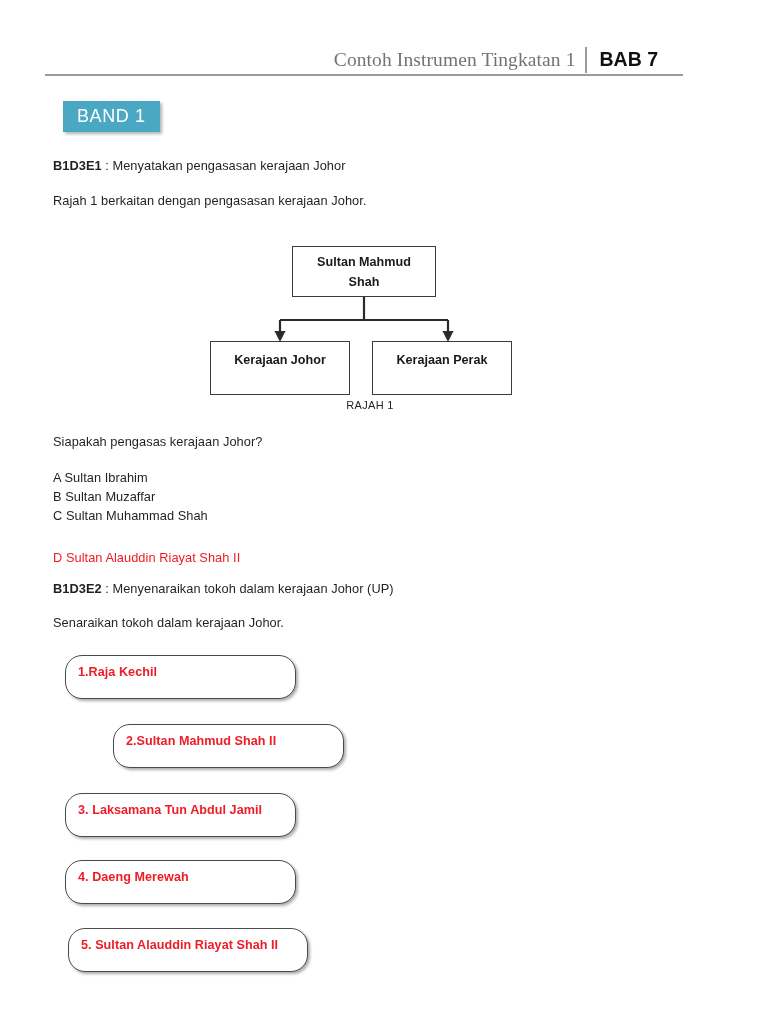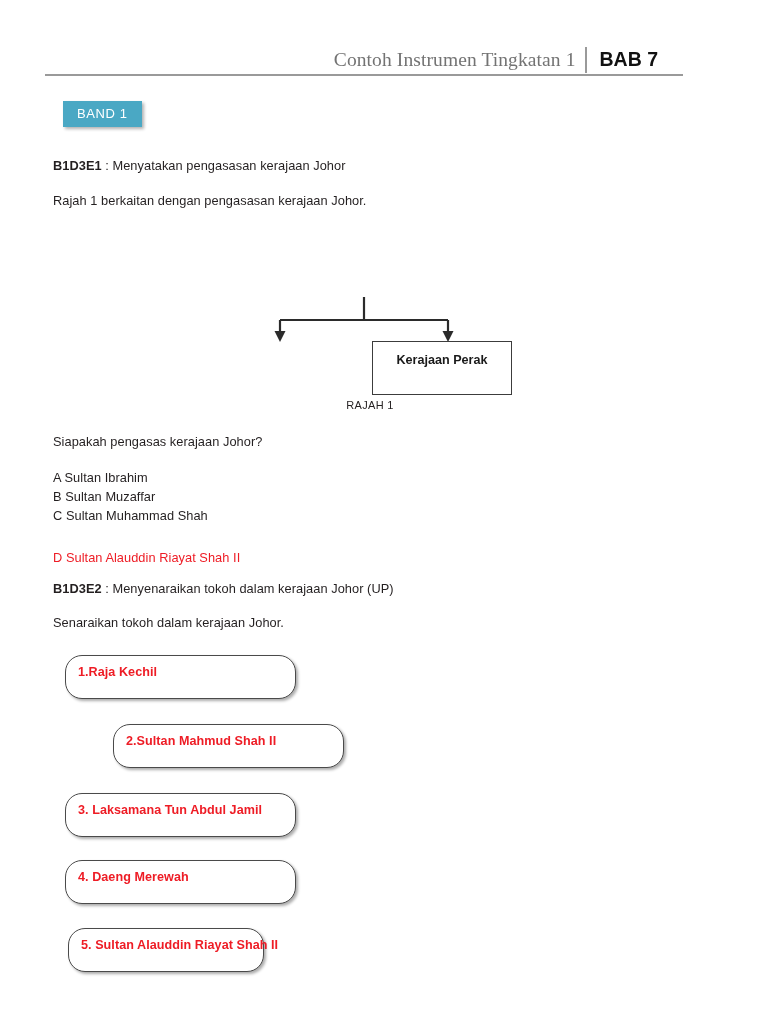--- a/index.html
+++ b/index.html
@@ -55,21 +55,21 @@
     white-space: nowrap;
   }
 
   
   .band-badge {
     position: absolute;
     left: 63px;
     top: 101px;
     background: #4aa8c4;
     color: #ffffff;
-    font-size: 13px;
+    font-size: 18px;
     letter-spacing: .6px;
     padding: 6px 14px 7px 14px;
     box-shadow: 2px 2px 3px rgba(0,0,0,.30);
     line-height: 1;
   }
 
   
   .txt {
     position: absolute;
     left: 53px;
@@ -167,21 +167,21 @@
     font-size: 12.6px;
     font-weight: bold;
     color: #ee1c25;
     white-space: nowrap;
     letter-spacing: .05px;
   }
   .ab1 { left: 65px;  top: 655px; width: 231px; }
   .ab2 { left: 65px;  top: 724px; width: 231px; margin-left: 48px; }
   .ab3 { left: 65px;  top: 793px; width: 231px; }
   .ab4 { left: 65px;  top: 860px; width: 231px; }
-  .ab5 { left: 68px;  top: 928px; width: 196px; }
+  .ab5 { left: 68px;  top: 928px; width: 240px; }
 </style>
 </head>
 <body>
 
 <div class="page-header">
   <div class="hdr-title">Contoh Instrumen Tingkatan 1</div>
   <div class="hdr-sep"></div>
   <div class="hdr-chapter">BAB 7</div>
 </div>
 
@@ -196,21 +196,28 @@
 <div class="diagram">
   <svg class="connectors" viewBox="0 0 340 180">
     <line x1="164" y1="57" x2="164" y2="80" stroke="#2b2b2b" stroke-width="2.2"></line>
     <line x1="80" y1="80" x2="248" y2="80" stroke="#2b2b2b" stroke-width="2.2"></line>
     <line x1="80" y1="80" x2="80" y2="93" stroke="#2b2b2b" stroke-width="2.2"></line>
     <line x1="248" y1="80" x2="248" y2="93" stroke="#2b2b2b" stroke-width="2.2"></line>
     <polygon points="80,102 74.5,91 85.5,91" fill="#2b2b2b"></polygon>
     <polygon points="248,102 242.5,91 253.5,91" fill="#2b2b2b"></polygon>
   </svg>
 
-
+  <div class="node node-root">
+    <div>Sultan Mahmud</div>
+    <div>Shah</div>
+  </div>
+
+  <div class="node node-leaf node-left">
+    <div style="width:100%">Kerajaan Johor</div>
+  </div>
 
   <div class="node node-leaf node-right">
     <div style="width:100%">Kerajaan Perak</div>
   </div>
 </div>
 
 <div class="rajah-caption">RAJAH 1</div>
 
 <div class="txt t-question1">Siapakah pengasas kerajaan Johor?</div>
 <div class="txt t-optA">A Sultan Ibrahim</div>

